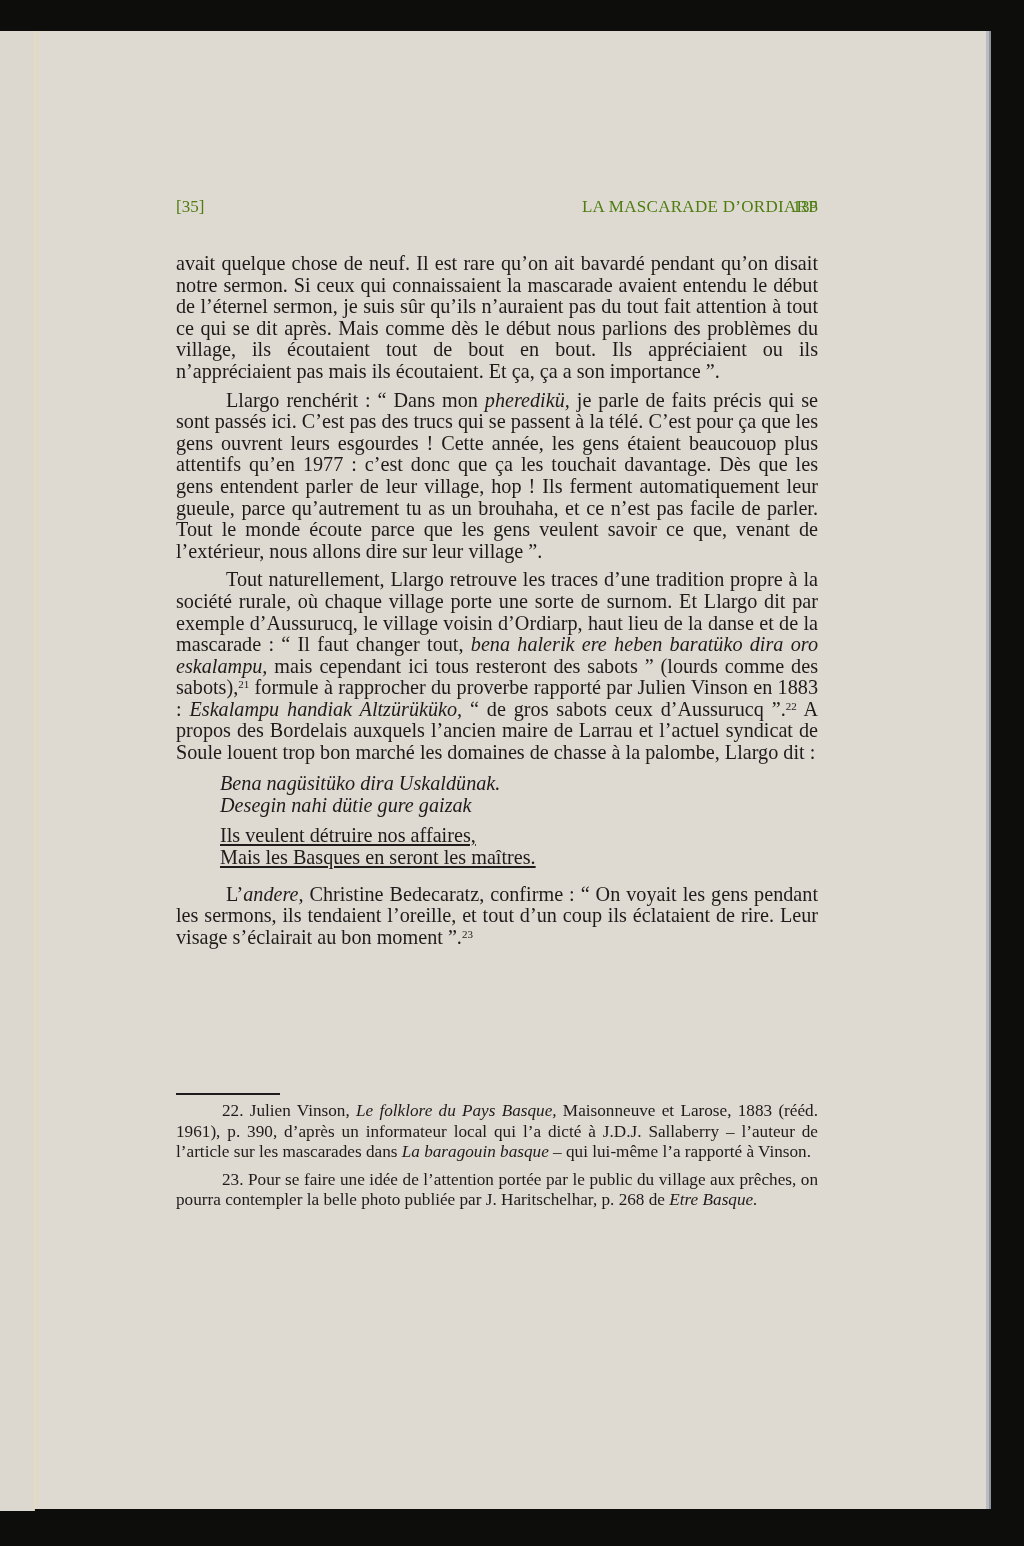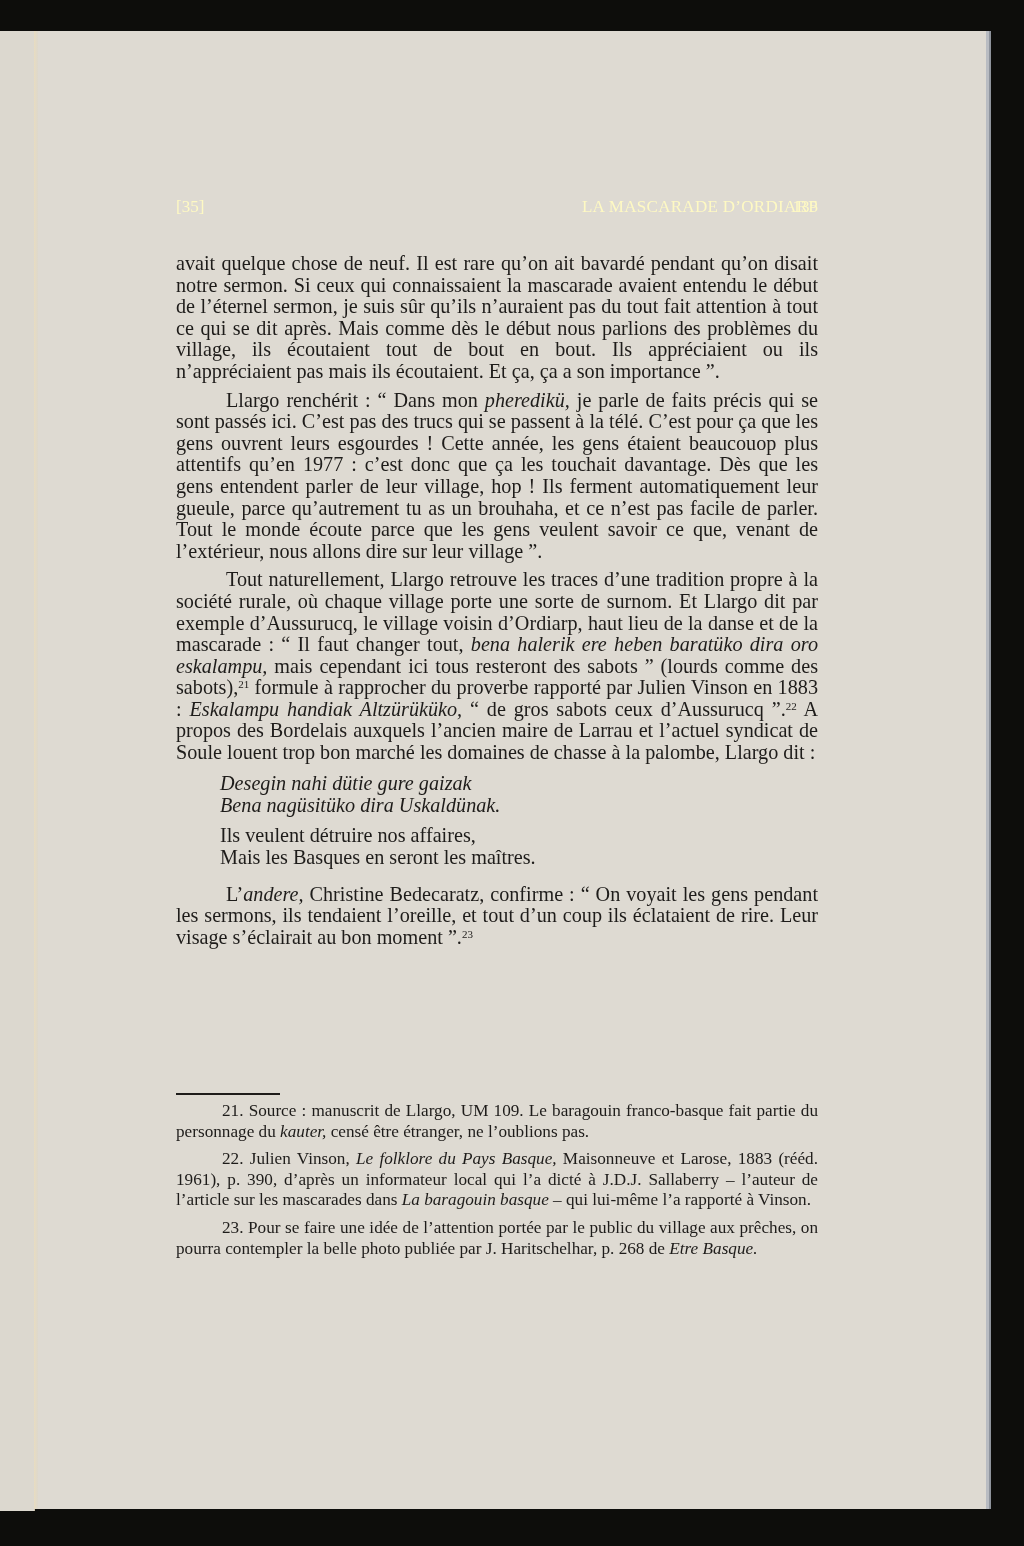--- a/index.html
+++ b/index.html
@@ -18,37 +18,37 @@
     position:absolute; left:34px; top:31px; width:952px; height:1478px;
     background:#dedad2;
     box-shadow: 3px 0 0 #b9bcc2, 5px 0 0 #8e939c;
   }
   .page-edge {
     position:absolute; left:34px; top:31px; width:4px; height:1478px;
     background:linear-gradient(to right,#e8dcc0,#ddd8cd);
   }
   .running-head {
     position:absolute; top:197px; left:176px; width:642px; height:24px;
-    font-size:17px; color:#fef9c3;
+    font-size:17px; color:#4d7c0f;
   }
   .running-head .left { position:absolute; left:0; top:0; }
   .running-head .center { position:absolute; left:0; right:0; text-align:right; top:0; letter-spacing:0.3px; }
   .running-head .right { position:absolute; right:0; top:0;text-align:center; }
 
   .body-text {
     position:absolute; left:176px; top:253px; width:642px;
     font-size:20.2px; line-height:21.6px;
     text-align:justify;
   }
   .body-text p { margin:0; }
   .body-text p.indent { text-indent:50px; margin-top:7px; }
   .body-text p.space { margin-top:16px; }
   .verse { margin:8px 0 0 44px; }
   .verse div { line-height:22px; text-align:left; }
-  .verse.trans { margin-top:8px; }
+  .verse.trans { margin-top:8px;text-decoration:underline; }
   i { }
   sup { font-size:11px; vertical-align:top; position:relative; top:-3px; }
 
   .fn-rule {
     position:absolute; left:176px; top:1093px; width:104px; height:2px;
     background:#1e1c1a;
   }
   .footnotes {
     position:absolute; left:176px; top:1101px; width:642px;
     font-size:17.2px; line-height:20.6px; text-align:justify;
@@ -66,29 +66,28 @@
   <span class="left">[35]</span>
   <span class="center">LA MASCARADE D’ORDIARP</span>
   <span class="right">135</span>
 </div>
 
 <div class="body-text">
   <p><span>avait quelque chose de neuf. Il est rare qu’on ait bavardé pendant qu’on disait notre sermon. Si ceux qui connaissaient la mascarade avaient entendu le début de l’éternel sermon, je suis sûr qu’ils n’auraient pas du tout fait attention à tout ce qui se dit après. Mais comme dès le début nous parlions des problèmes du village, ils écoutaient tout de bout en bout. Ils appréciaient ou ils n’appréciaient pas mais ils écoutaient. Et ça, ça a son importance ”.</span></p>
   <p class="indent"><span>Llargo renchérit : “ Dans mon </span><i>pheredikü,</i><span> je parle de faits précis qui se sont passés ici. C’est pas des trucs qui se passent à la télé. C’est pour ça que les gens ouvrent leurs esgourdes ! Cette année, les gens étaient beaucouop plus attentifs qu’en 1977 : c’est donc que ça les touchait davantage. Dès que les gens entendent parler de leur village, hop ! Ils ferment automatiquement leur gueule, parce qu’autrement tu as un brouhaha, et ce n’est pas facile de parler. Tout le monde écoute parce que les gens veulent savoir ce que, venant de l’extérieur, nous allons dire sur leur village ”.</span></p>
   <p class="indent"><span>Tout naturellement, Llargo retrouve les traces d’une tradition propre à la société rurale, où chaque village porte une sorte de surnom. Et Llargo dit par exemple d’Aussurucq, le village voisin d’Ordiarp, haut lieu de la danse et de la mascarade : “ Il faut changer tout, </span><i>bena halerik ere heben baratüko dira oro eskalampu,</i><span> mais cependant ici tous resteront des sabots ” (lourds comme des sabots),</span><sup>21</sup><span> formule à rapprocher du proverbe rapporté par Julien Vinson en 1883 : </span><i>Eskalampu handiak Altzürüküko,</i><span> “ de gros sabots ceux d’Aussurucq ”.</span><sup>22</sup><span>  A propos des Bordelais auxquels l’ancien maire de Larrau et l’actuel syndicat de Soule louent trop bon marché les domaines de chasse à la palombe, Llargo dit :</span></p>
   <div class="verse">
+    <div><i>Bena nagüsitüko dira Uskaldünak.</i></div>
     <div><i>Desegin nahi dütie gure gaizak</i></div>
-    <div><i>Bena nagüsitüko dira Uskaldünak.</i></div>
   </div>
   <div class="verse trans">
     <div>Ils veulent détruire nos affaires,</div>
     <div>Mais les Basques en seront les maîtres.</div>
   </div>
   <p class="indent space"><span>L’</span><i>andere,</i><span> Christine Bedecaratz, confirme : “ On voyait les gens pendant les sermons, ils tendaient l’oreille, et tout d’un coup ils éclataient de rire. Leur visage s’éclairait au bon moment ”.</span><sup>23</sup></p>
 </div>
 
 <div class="fn-rule"></div>
 
 <div class="footnotes">
-  <p><span>21. Source : manuscrit de Llargo, UM 109. Le baragouin franco-basque fait partie du personnage du </span><i>kauter,</i><span> censé être étranger, ne l’oublions pas.</span></p>
   <p><span>22. Julien Vinson, </span><i>Le folklore du Pays Basque,</i><span> Maisonneuve et Larose, 1883 (rééd. 1961), p. 390, d’après un informateur local qui l’a dicté à J.D.J. Sallaberry – l’auteur de l’article sur les mascarades dans </span><i>La baragouin basque</i><span> – qui lui-même l’a rapporté à Vinson.</span></p>
   <p><span>23. Pour se faire une idée de l’attention portée par le public du village aux prêches, on pourra contempler la belle photo publiée par J. Haritschelhar, p. 268 de </span><i>Etre Basque.</i></p>
 </div>
 
 </body></html>

